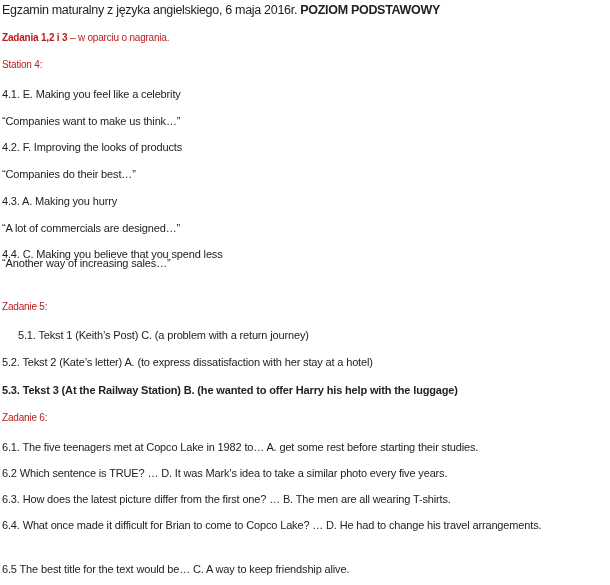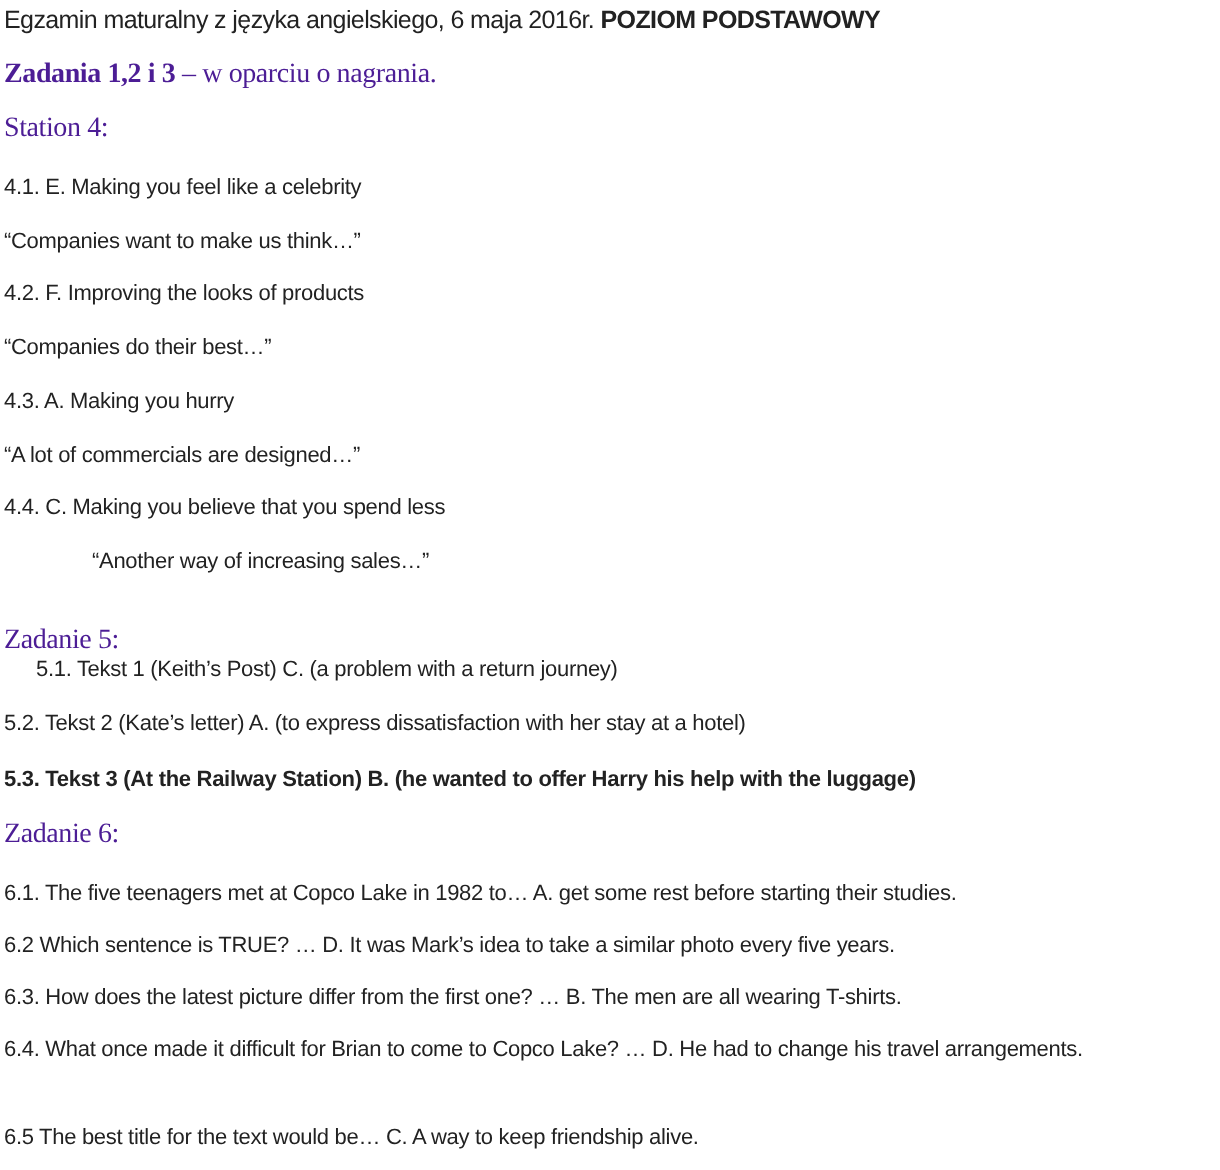--- a/index.html
+++ b/index.html
@@ -7,21 +7,21 @@
       width: 610px; height: 585px; overflow: hidden; position: relative;
       font-family: "Liberation Sans", sans-serif; color: #1a1a1a;
     }
     .doc { position: absolute; left: 2px; top: 0; width: 606px; }
     .line {
       position: absolute; left: 0; white-space: nowrap;
       font-size: 11px; line-height: 14px; letter-spacing: -0.15px;
       color: #222;
     }
     .heading {
-      font-size: 14px; line-height: 16px; color: #4c1d95; letter-spacing: -0.2px; font-family: Liberation Serif, serif;
+      font-size: 10px; line-height: 16px; color: #b91c1c; letter-spacing: -0.2px;
     }
     .heading b { font-weight: bold; }
     .title { font-size: 12.5px; font-weight: bold; letter-spacing: -0.3px; }
     .title .normal { font-weight: normal; }
     .wrap { white-space: normal; width: 560px; line-height: 15px; }
   </style>
 </head>
 <body>
 
 <div class="doc">
@@ -31,23 +31,23 @@
   <div class="line heading" style="top:30px;"><b>Zadania 1,2 i 3</b><span> – w oparciu o nagrania.</span></div>
 
   <div class="line heading" style="top:57px;">Station 4:</div>
   <div class="line" style="top:87px;">4.1. E. Making you feel like a celebrity</div>
   <div class="line" style="top:114px;">“Companies want to make us think…”</div>
   <div class="line" style="top:140px;">4.2. F. Improving the looks of products</div>
   <div class="line" style="top:167px;">“Companies do their best…”</div>
   <div class="line" style="top:194px;">4.3. A. Making you hurry</div>
   <div class="line" style="top:221px;">“A lot of commercials are designed…”</div>
   <div class="line" style="top:247px;">4.4. C. Making you believe that you spend less</div>
-  <div class="line" style="top:274px;margin-left:44px;">“Another way of increasing sales…”</div>
+  <div class="line" style="top:256px;">“Another way of increasing sales…”</div>
 
-  <div class="line heading" style="top:299px;margin-top:14px;">Zadanie 5:</div>
+  <div class="line heading" style="top:299px;">Zadanie 5:</div>
   <div class="line" style="top:328px;margin-left:16px;">5.1. Tekst 1 (Keith’s Post) C. (a problem with a return journey)</div>
   <div class="line" style="top:355px;">5.2. Tekst 2 (Kate’s letter) A. (to express dissatisfaction with her stay at a hotel)</div>
   <div class="line" style="top:383px;font-weight:bold;">5.3. Tekst 3 (At the Railway Station) B. (he wanted to offer Harry his help with the luggage)</div>
 
   <div class="line heading" style="top:410px;">Zadanie 6:</div>
   <div class="line" style="top:440px;">6.1. The five teenagers met at Copco Lake in 1982 to… A. get some rest before starting their studies.</div>
   <div class="line" style="top:466px;">6.2 Which sentence is TRUE? … D. It was Mark’s idea to take a similar photo every five years.</div>
   <div class="line" style="top:492px;">6.3. How does the latest picture differ from the first one? … B. The men are all wearing T-shirts.</div>
   <div class="line wrap" style="top:518px;">6.4. What once made it difficult for Brian to come to Copco Lake? … D. He had to change his travel arrangements.</div>
   <div class="line" style="top:562px;">6.5 The best title for the text would be… C. A way to keep friendship alive.</div>

